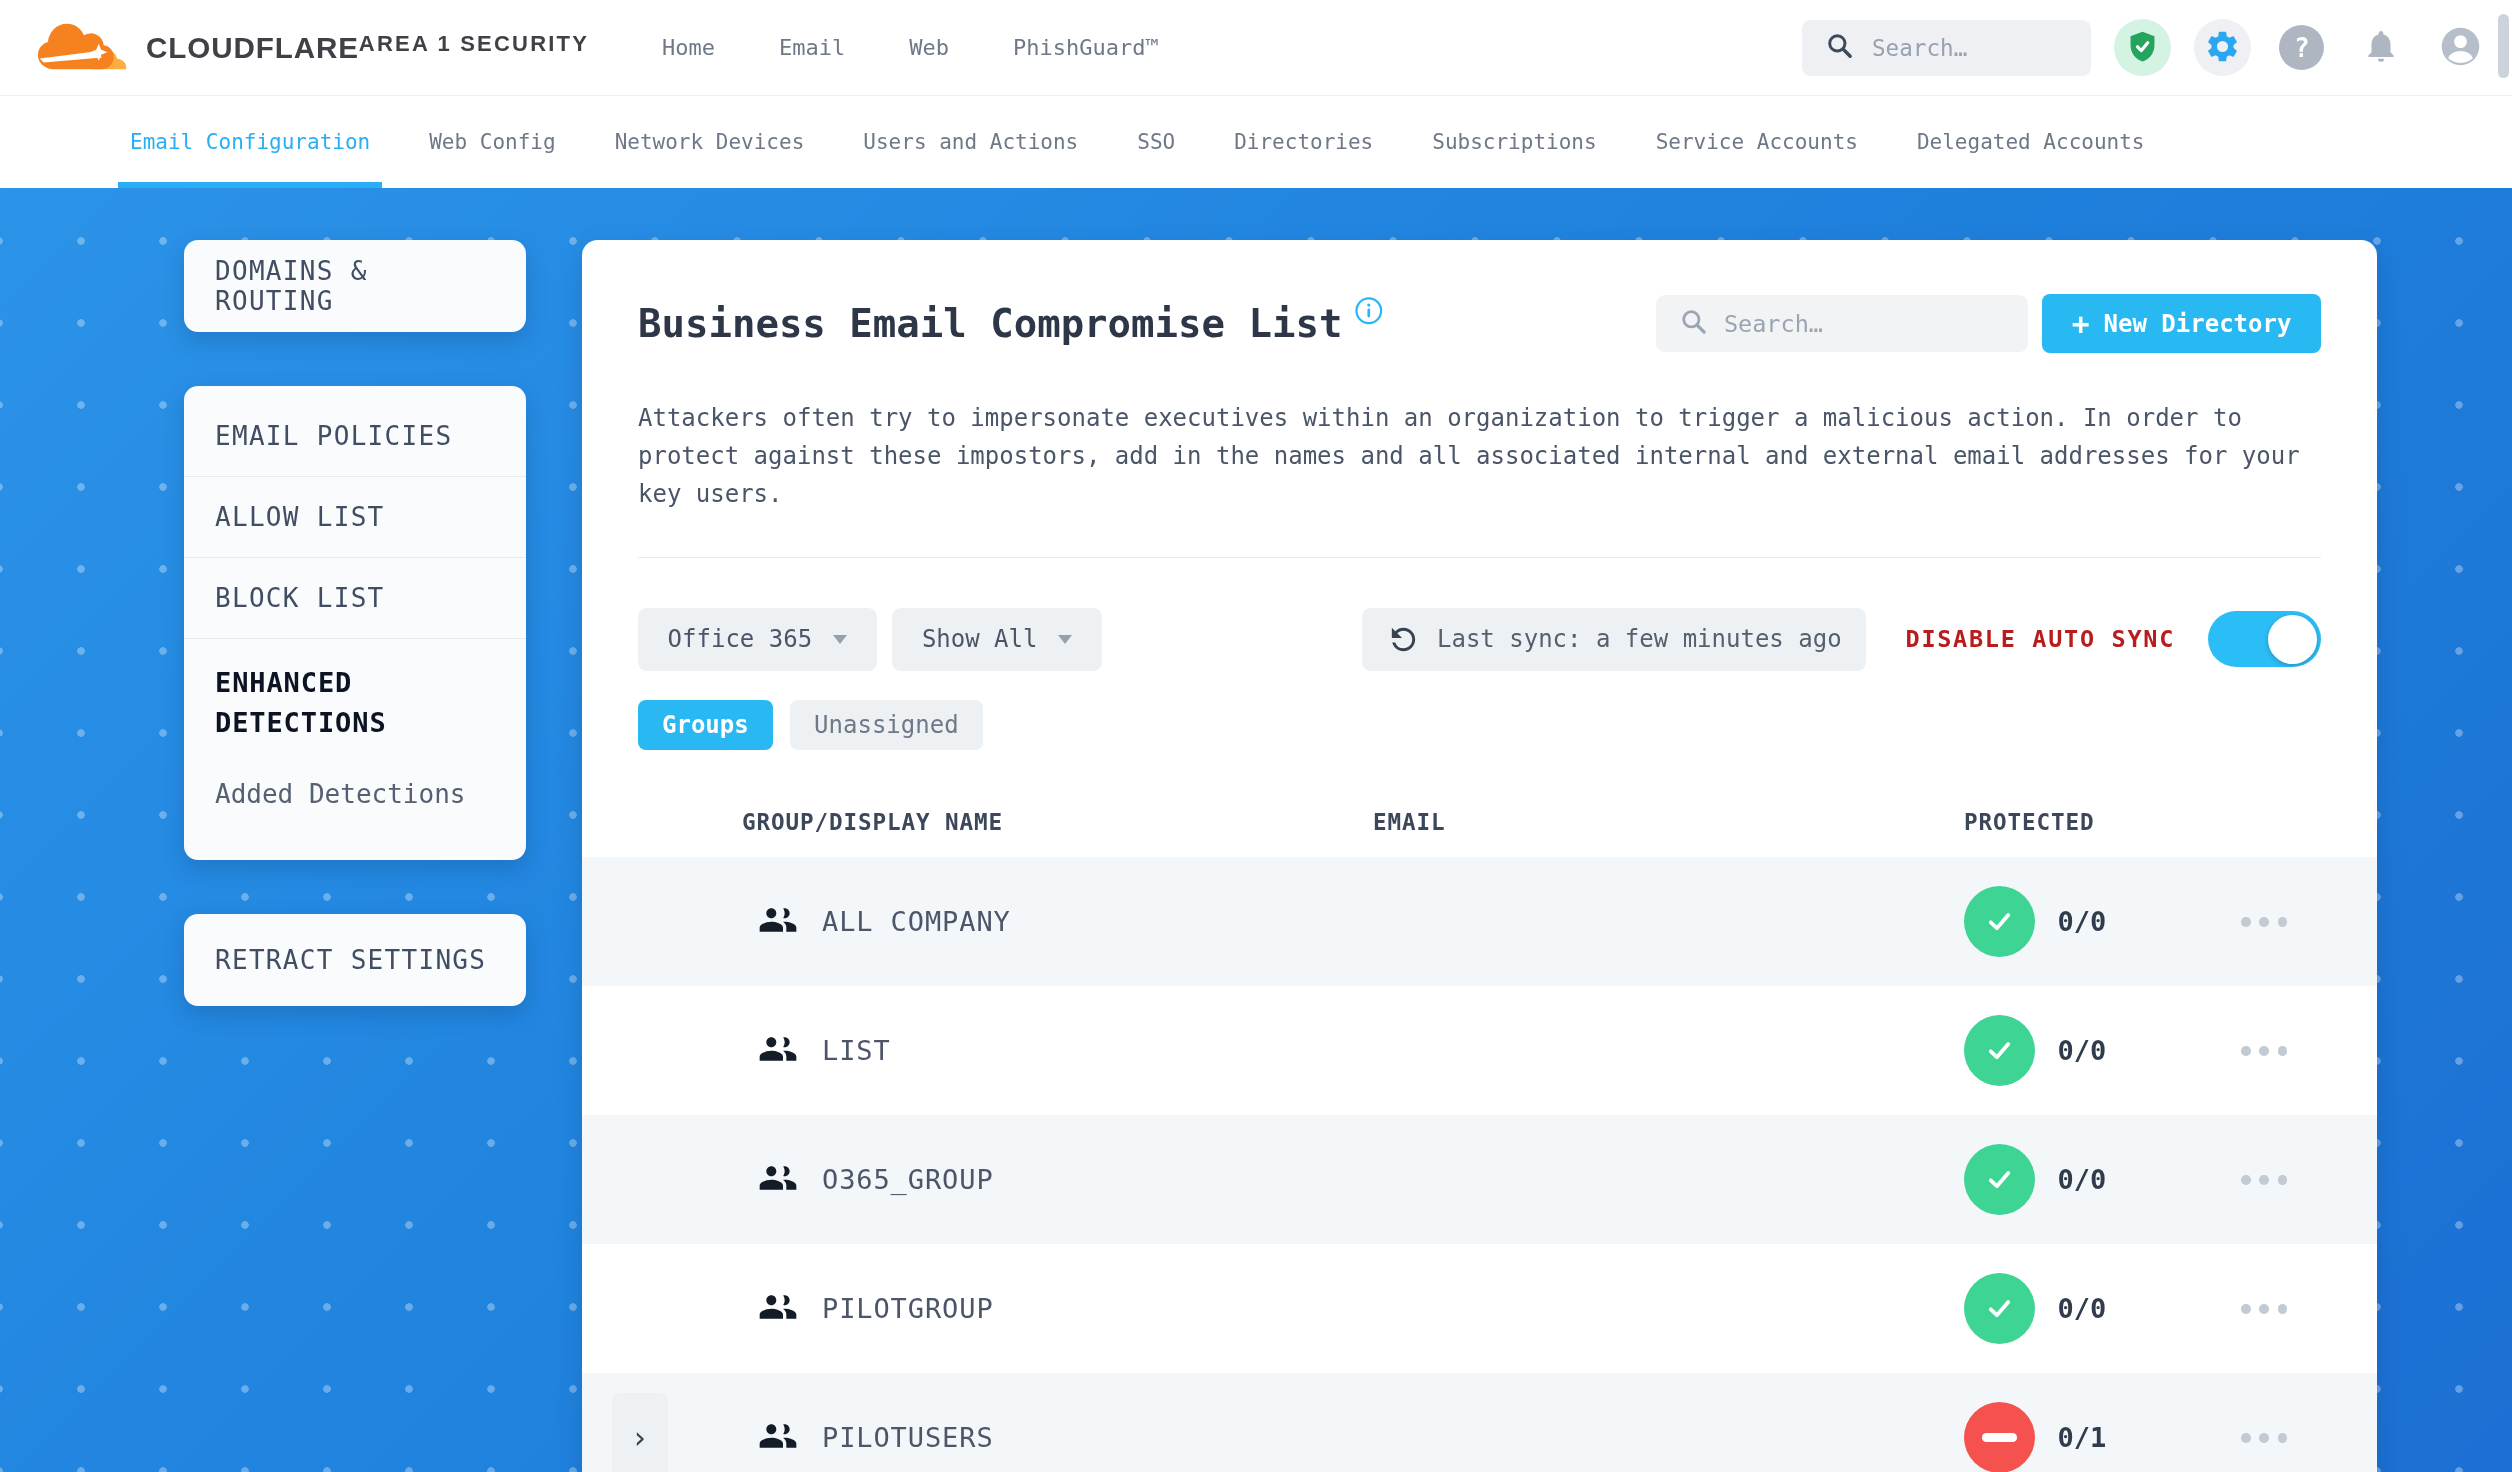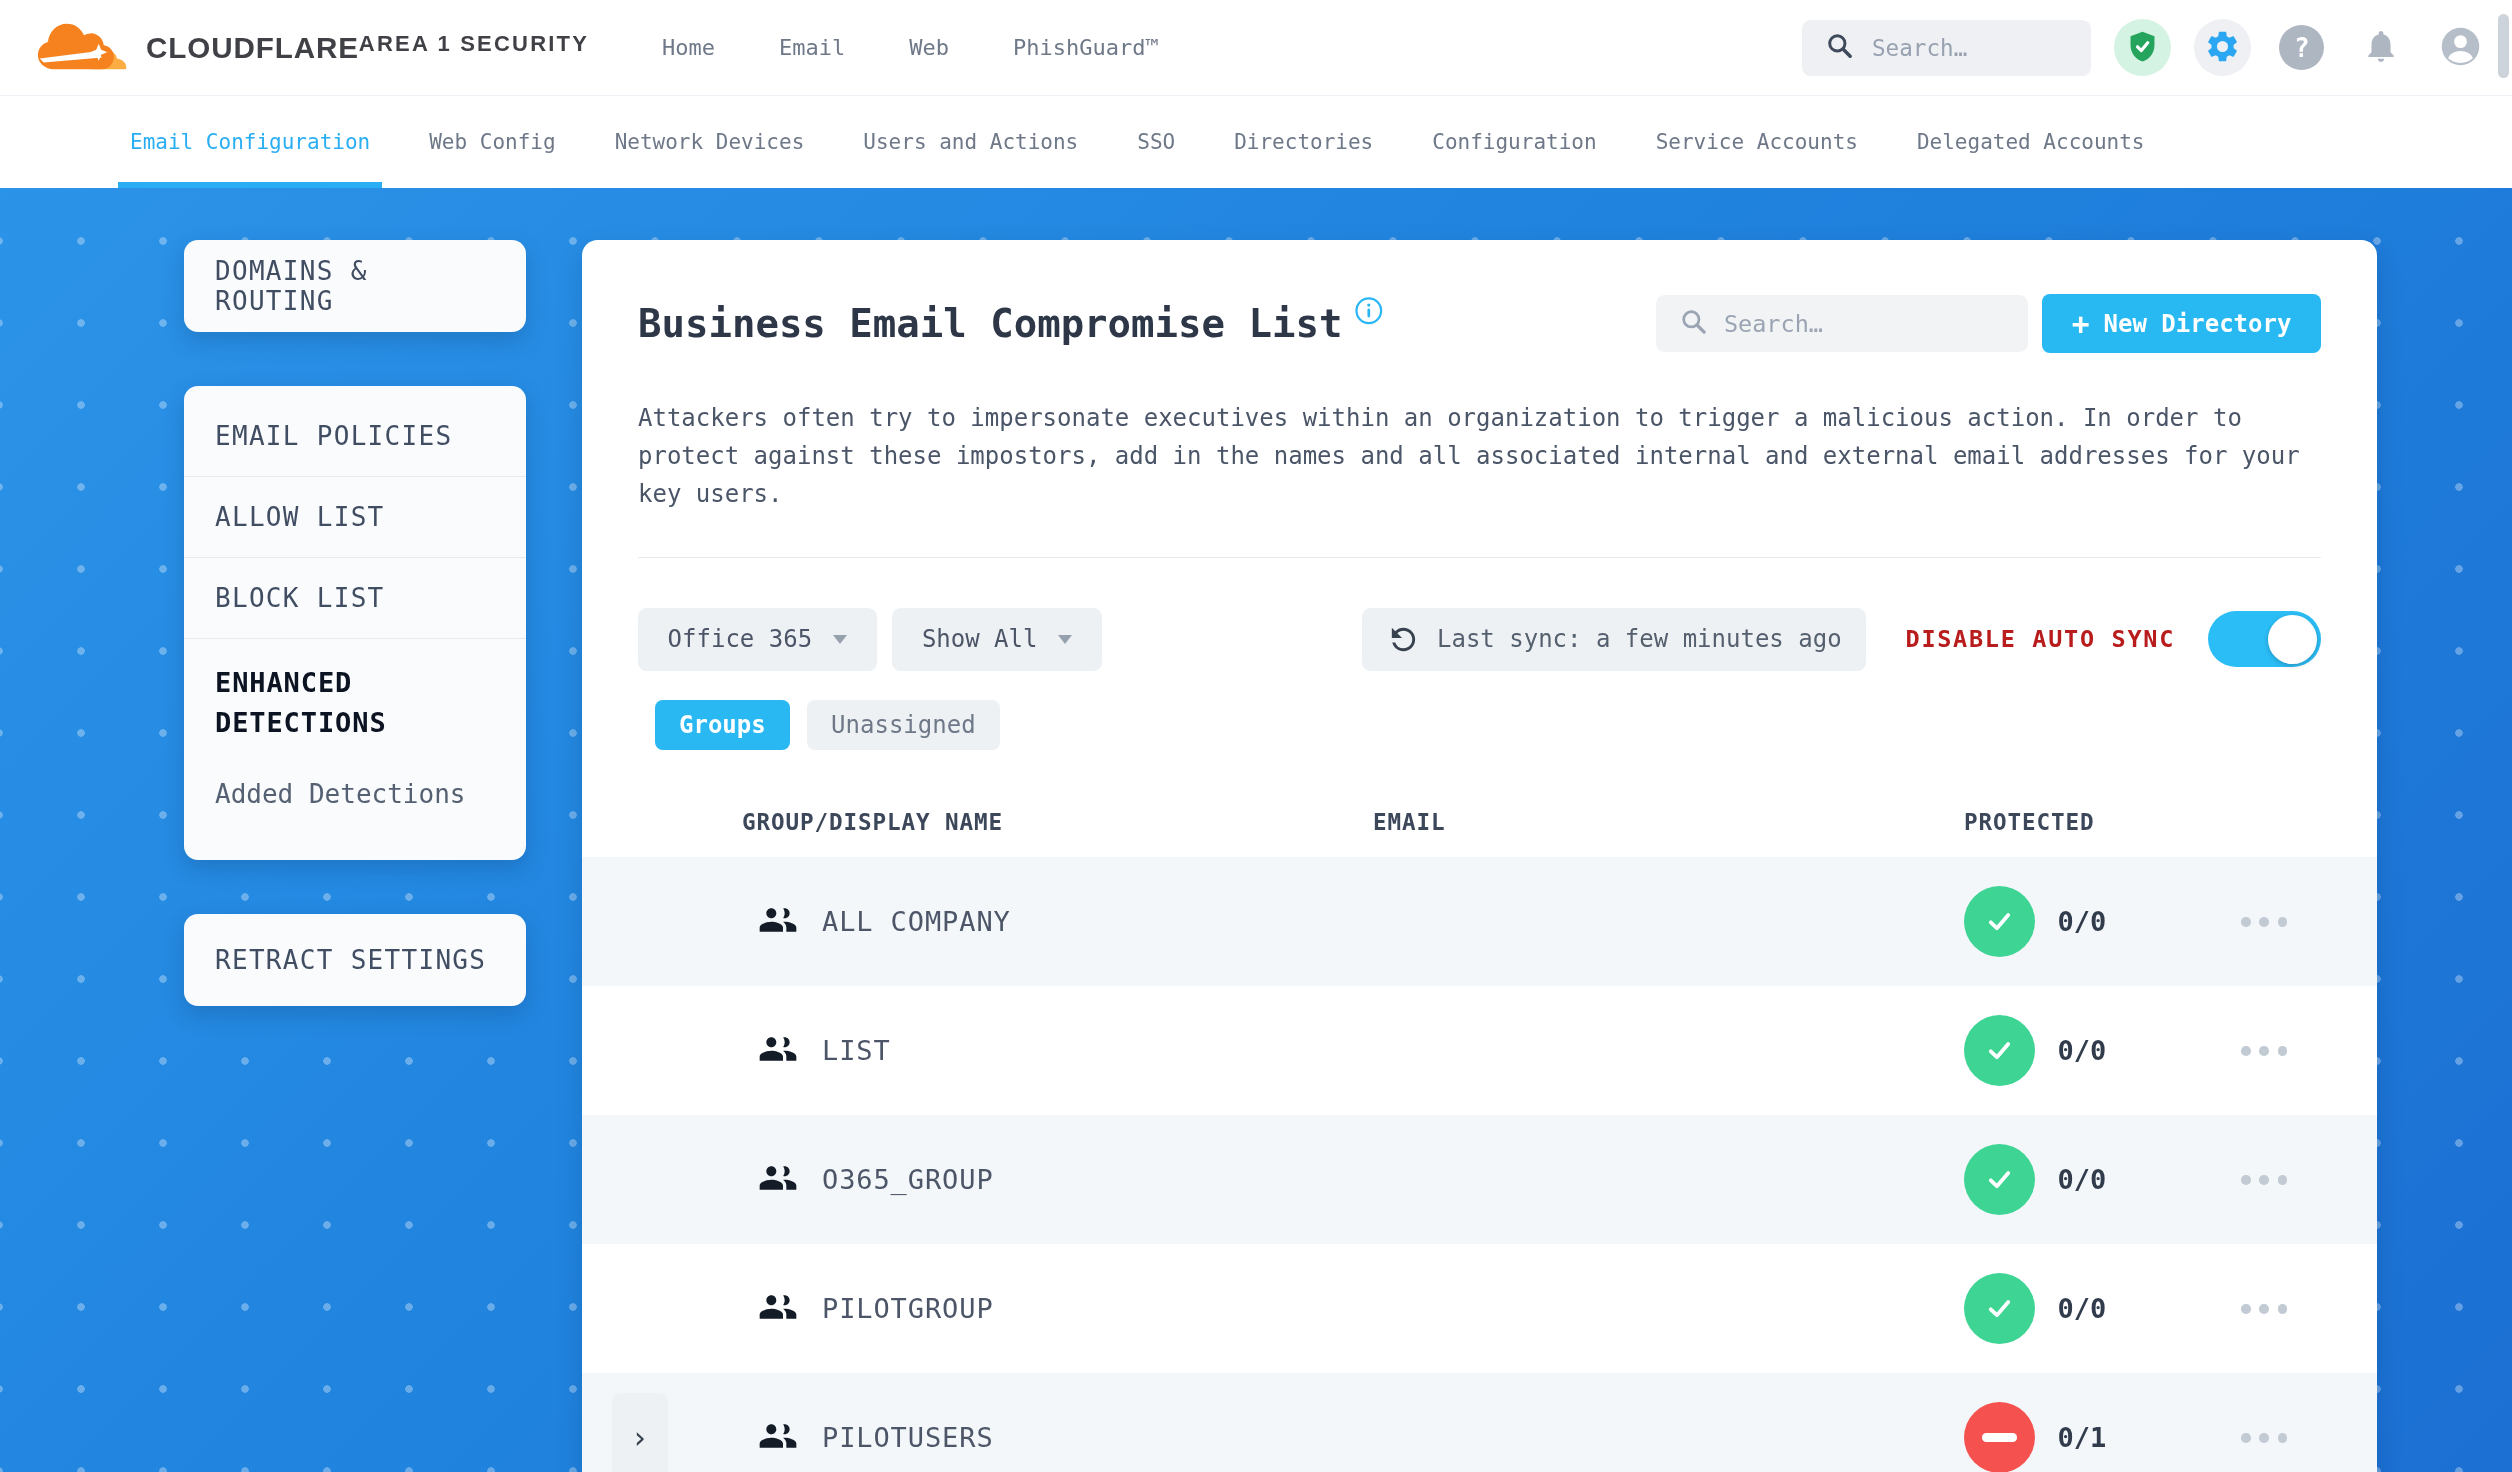--- a/index.html
+++ b/index.html
@@ -69,21 +69,21 @@
   .sync-cluster { margin-left:auto; display:flex; align-items:center; }
   .sync-pill { display:flex; align-items:center; gap:15.6px; background:#eef1f4; border-radius:8.7px; height:63px; padding:0 24px; font-size:24px; color:#55606e; cursor:pointer; white-space:nowrap; }
   .autosync-label { margin-left:40px; font-size:23.5px; font-weight:bold; letter-spacing:1.7px; color:#b91c1c; white-space:nowrap; }
   .switch { margin-left:33px; width:113px; height:56px; border-radius:28px; background:#d6dde3; position:relative; cursor:pointer; flex:none; }
   .switch.on { background:#2bbdf5; }
   .switch .knob { position:absolute; top:3.5px; left:5.2px; width:49px; height:49px; border-radius:50%; background:#fff; box-shadow:0 1.7px 5.2px rgba(0,0,0,.22); }
   .switch.on .knob { left:auto; right:4.3px; }
 
   .chips { display:flex; align-items:center; gap:17.4px; margin-top:29.6px; }
   .chip { height:50px; display:flex; align-items:center; padding:0 24px; border-radius:7.8px; font-size:24px; cursor:pointer; }
-  .chip.active { background:#29b8f2; color:#fff; font-weight:bold;margin-left:17px; }
+  .chip.active { background:#29b8f2; color:#fff; font-weight:bold; }
   .chip.idle { background:#eef1f4; color:#6e7888; }
 
   
   .table { margin-top:37px; }
   .trow, .thead { display:grid; grid-template-columns:113px 678px 556px 274px 1fr; align-items:center; }
   .thead { height:70px; font-size:22.6px; font-weight:bold; letter-spacing:0.9px; color:#3c475a; }
   .th-name { padding-left:47px; }
   .th-protected { padding-left:35px; }
   .trow { height:129px; }
   .trow.odd { background:#f4f7fa; }
@@ -192,21 +192,21 @@
       <span class="tab">
         <span>Users and Actions</span>
       </span>
       <span class="tab">
         <span>SSO</span>
       </span>
       <span class="tab">
         <span>Directories</span>
       </span>
       <span class="tab">
-        <span>Configuration</span>
+        <span>Subscriptions</span>
       </span>
       <span class="tab">
         <span>Service Accounts</span>
       </span>
       <span class="tab">
         <span>Delegated Accounts</span>
       </span>
     </nav>
 
   <div class="content">

